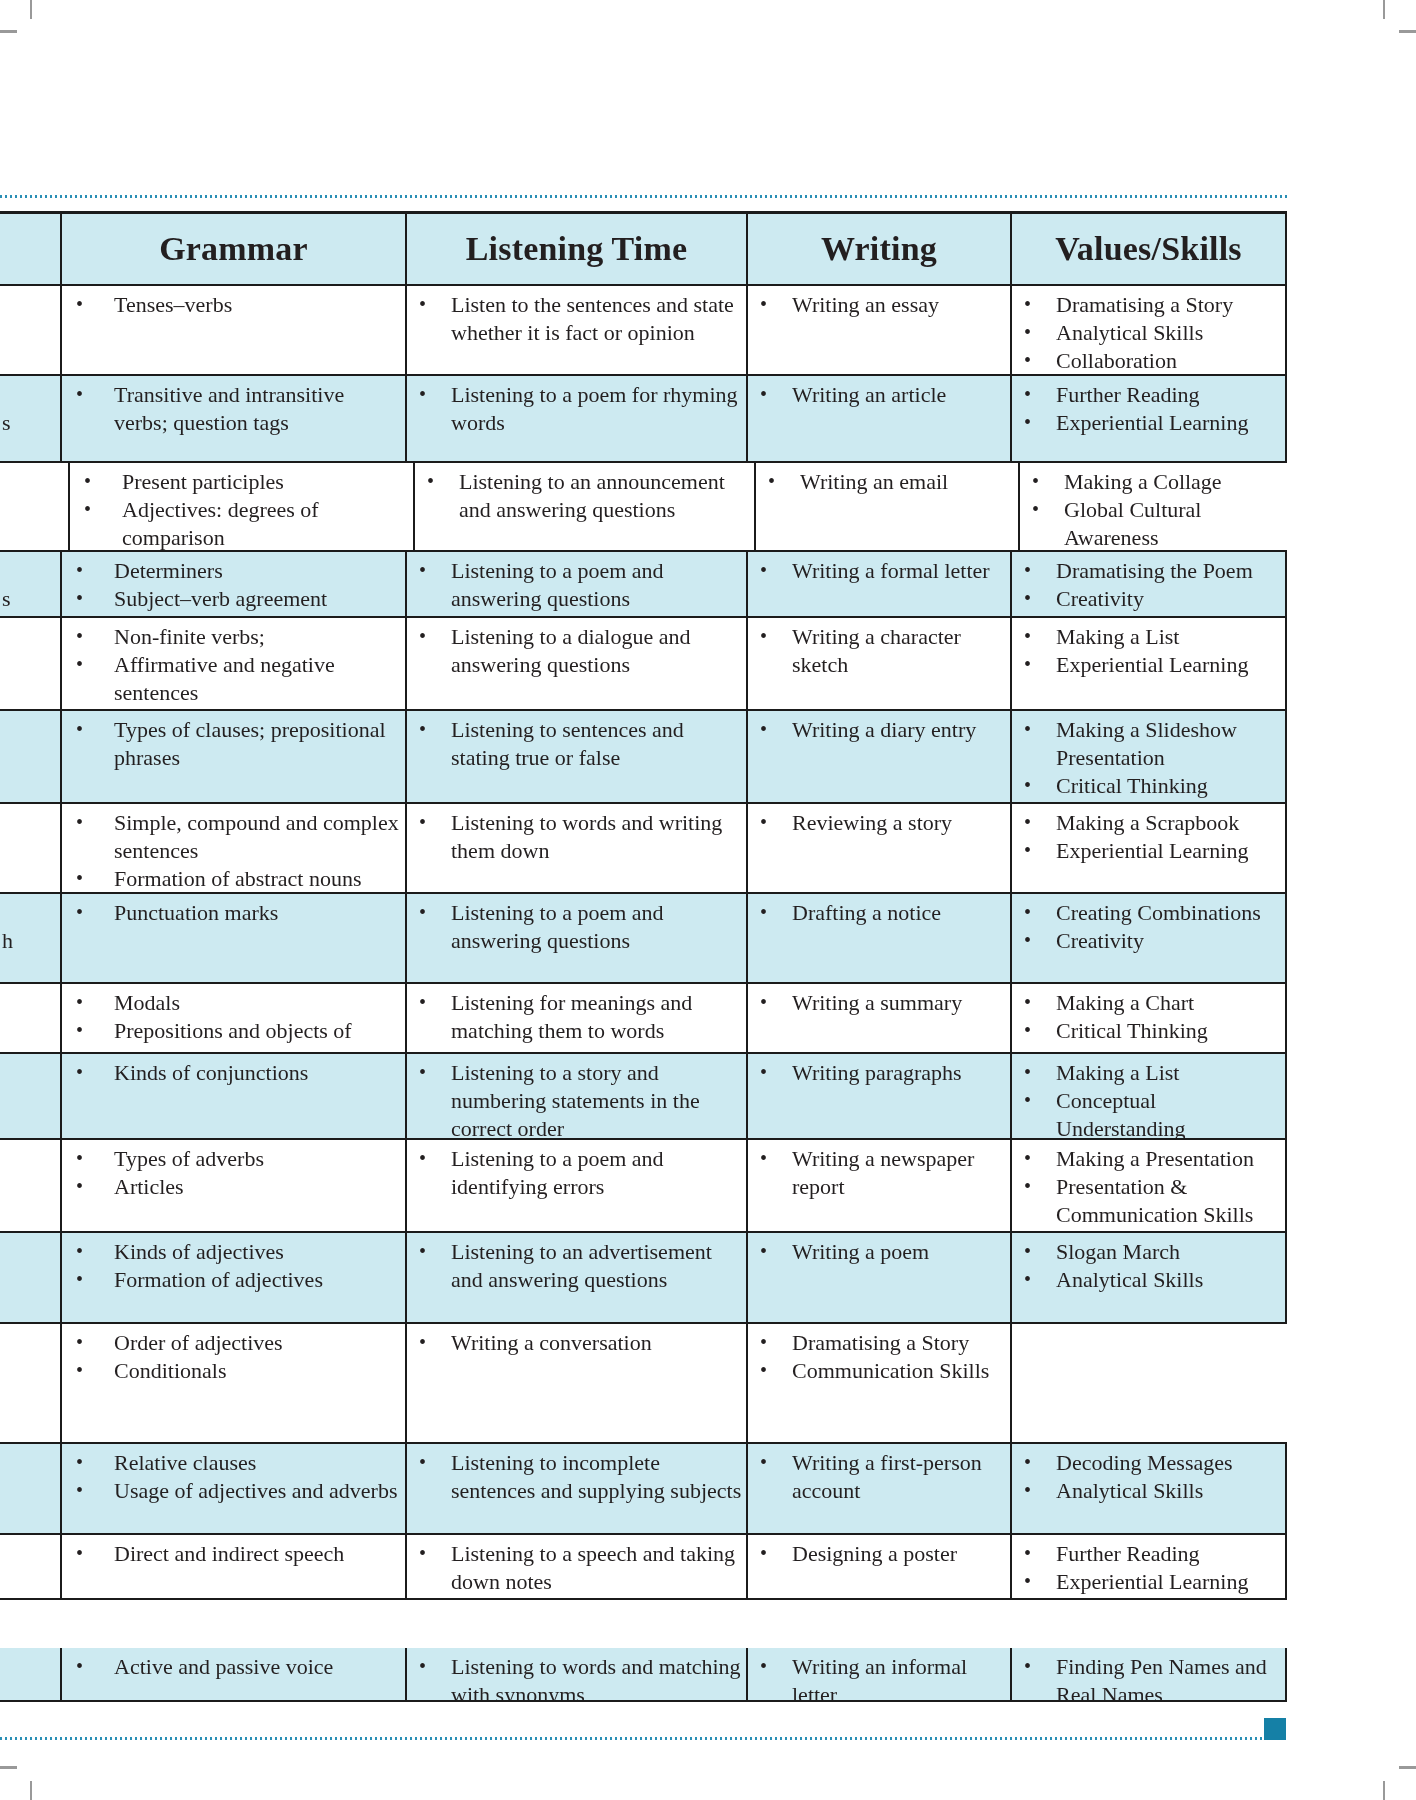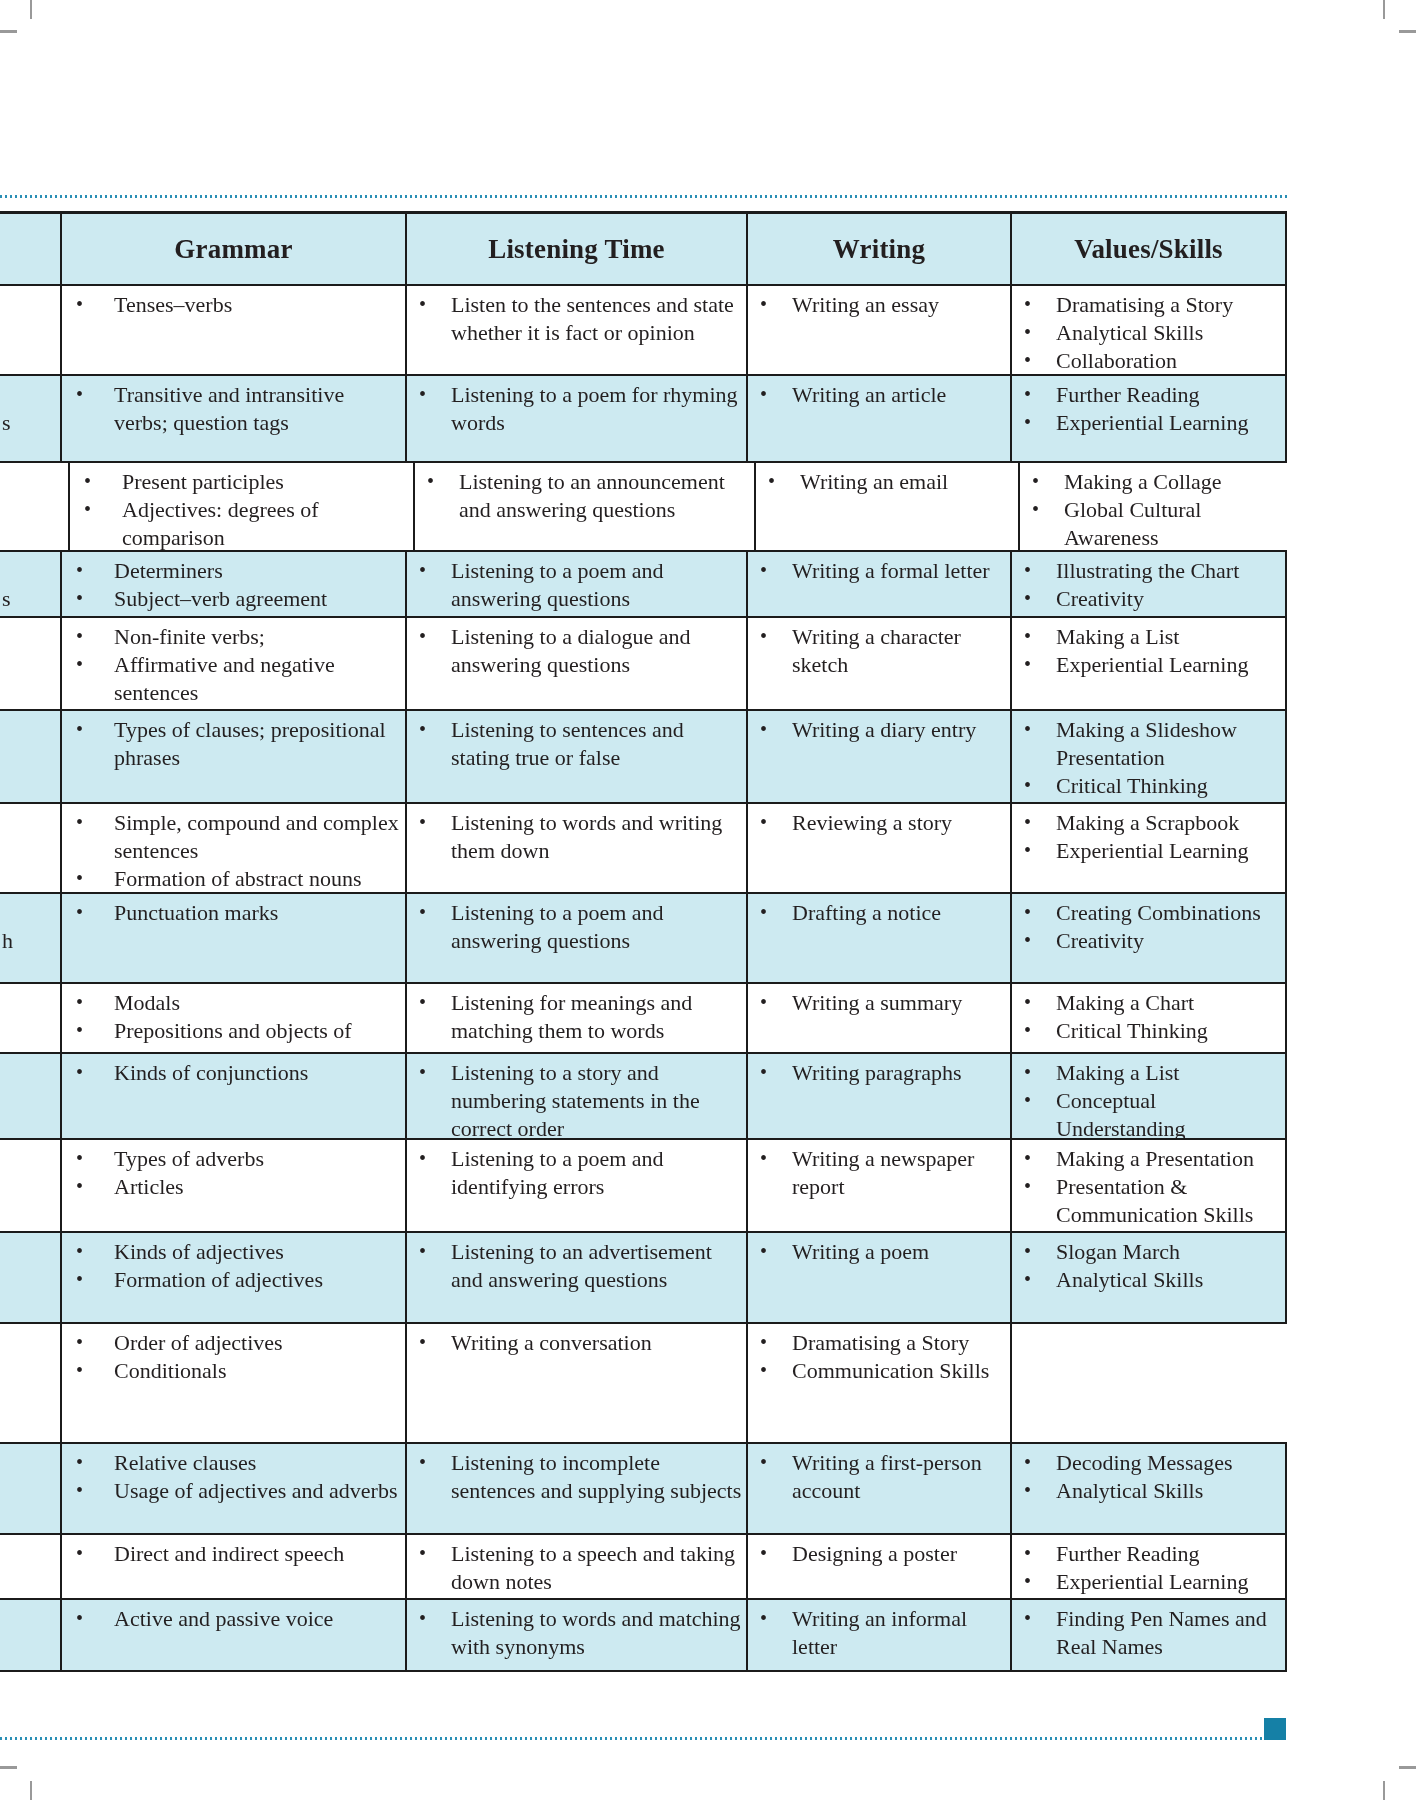--- a/index.html
+++ b/index.html
@@ -31,21 +31,21 @@
   }
   .t-row.head{height:72px;}
   .t-row.head .cell{background:var(--shade,#cdeaf1);}
   .t-row.shade .cell{background:var(--shade,#cdeaf1);}
   .cell{
     border-right:2px solid var(--border,#1b1b1b);
     box-sizing:border-box;position:relative;background:#ffffff;
   }
   .cell.head{
     display:flex;align-items:center;justify-content:center;
-    font-weight:bold;font-size:27px;letter-spacing:0.2px;
+    font-weight:bold;font-size:34px;letter-spacing:0.2px;
   }
   .cell.grammar  {padding:5px 6px 0 52px;}
   .cell.listening{padding:5px 4px 0 44px;}
   .cell.writing  {padding:5px 14px 0 44px;}
   .cell.values   {padding:5px 8px 0 44px;}
   .item{position:relative;font-size:22px;line-height:28px;}
   .item::before{content:"\2022";position:absolute;left:-32px;top:-1px;font-size:20px;}
   .cell.grammar .item::before{left:-38px;}
   .fragment{position:absolute;left:2px;top:33px;font-size:22px;line-height:28px;}
 </style>
@@ -144,21 +144,21 @@
             <div class="item">Determiners</div>
             <div class="item">Subject–verb agreement</div>
           </div>
           <div class="cell listening">
             <div class="item">Listening to a poem and answering questions</div>
           </div>
           <div class="cell writing">
             <div class="item">Writing a formal letter</div>
           </div>
           <div class="cell values">
-            <div class="item">Illustrating the Chart</div>
+            <div class="item">Dramatising the Poem</div>
             <div class="item">Creativity</div>
           </div>
         </div>
         <div class="t-row" style="height: 93px;">
           <div class="cell stub"></div>
           <div class="cell grammar">
             <div class="item">Non-finite verbs;</div>
             <div class="item">Affirmative and negative sentences</div>
           </div>
           <div class="cell listening">
@@ -331,21 +331,21 @@
             <div class="item">Listening to a speech and taking down notes</div>
           </div>
           <div class="cell writing">
             <div class="item">Designing a poster</div>
           </div>
           <div class="cell values">
             <div class="item">Further Reading</div>
             <div class="item">Experiential Learning</div>
           </div>
         </div>
-        <div class="t-row shade" style="height: 72px;">
+        <div class="t-row shade" style="height: 54px; margin-top: 48px;">
           <div class="cell stub"></div>
           <div class="cell grammar">
             <div class="item">Active and passive voice</div>
           </div>
           <div class="cell listening">
             <div class="item">Listening to words and matching with synonyms</div>
           </div>
           <div class="cell writing">
             <div class="item">Writing an informal letter</div>
           </div>

